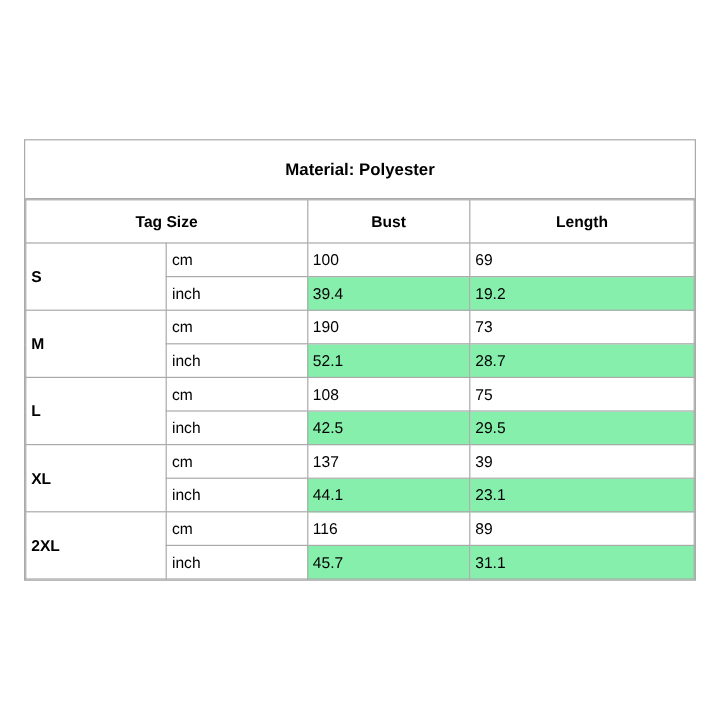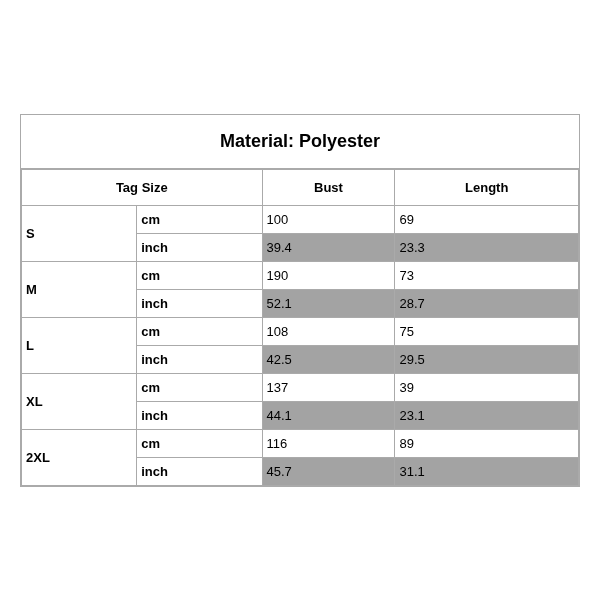--- a/index.html
+++ b/index.html
@@ -21,21 +21,21 @@
 
     .container {
       width: 560px;
       border: 1px solid #aaa;
     }
 
     .title-row {
       text-align: center;
       padding: 16px;
       font-weight: bold;
-      font-size: 18px;
+      font-size: 14px;
       border-bottom: 1px solid #aaa;
     }
 
     table {
       width: 100%;
       border-collapse: collapse;
     }
 
     th, td {
       border: 1px solid #aaa;
@@ -47,25 +47,25 @@
       background: #fff;
       padding: 10px 4px;
     }
 
     .tag-size-cell {
       font-weight: bold;
       vertical-align: middle;
     }
 
     .unit-cell {
-      font-weight: bold;
+      font-weight: normal;
     }
 
     .shaded {
-      background-color: #a3a3a3;
+      background-color: #86efac;
     }
   </style>
 </head>
 <body>
 
 <div class="container">
   <div class="title-row">Material: Polyester</div>
   <table>
     <thead>
       <tr>
@@ -77,21 +77,21 @@
     <tbody id="table-body">
     <tr>
           <td rowspan="2" class="tag-size-cell">S</td>
           <td class="unit-cell">cm</td>
           <td>100</td>
           <td>69</td>
         </tr>
         <tr>
           <td class="unit-cell">inch</td>
           <td class="shaded">39.4</td>
-          <td class="shaded">23.3</td>
+          <td class="shaded">19.2</td>
         </tr>
         <tr>
           <td rowspan="2" class="tag-size-cell">M</td>
           <td class="unit-cell">cm</td>
           <td>190</td>
           <td>73</td>
         </tr>
         <tr>
           <td class="unit-cell">inch</td>
           <td class="shaded">52.1</td>

